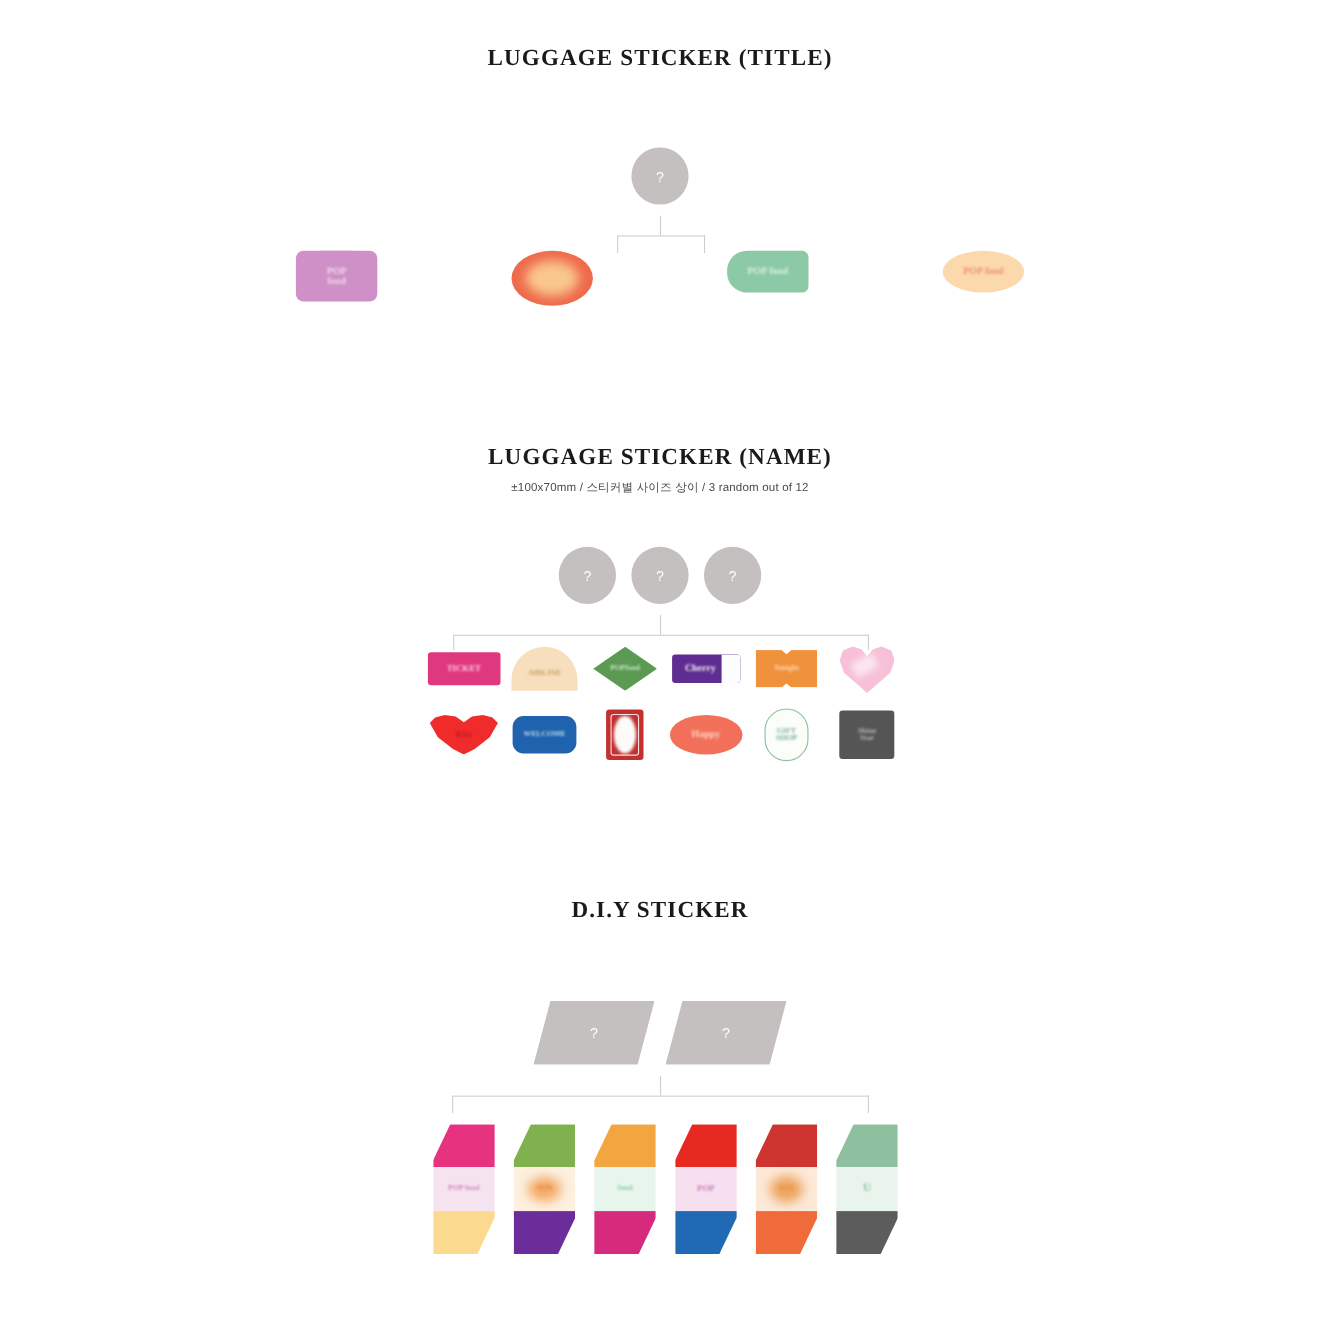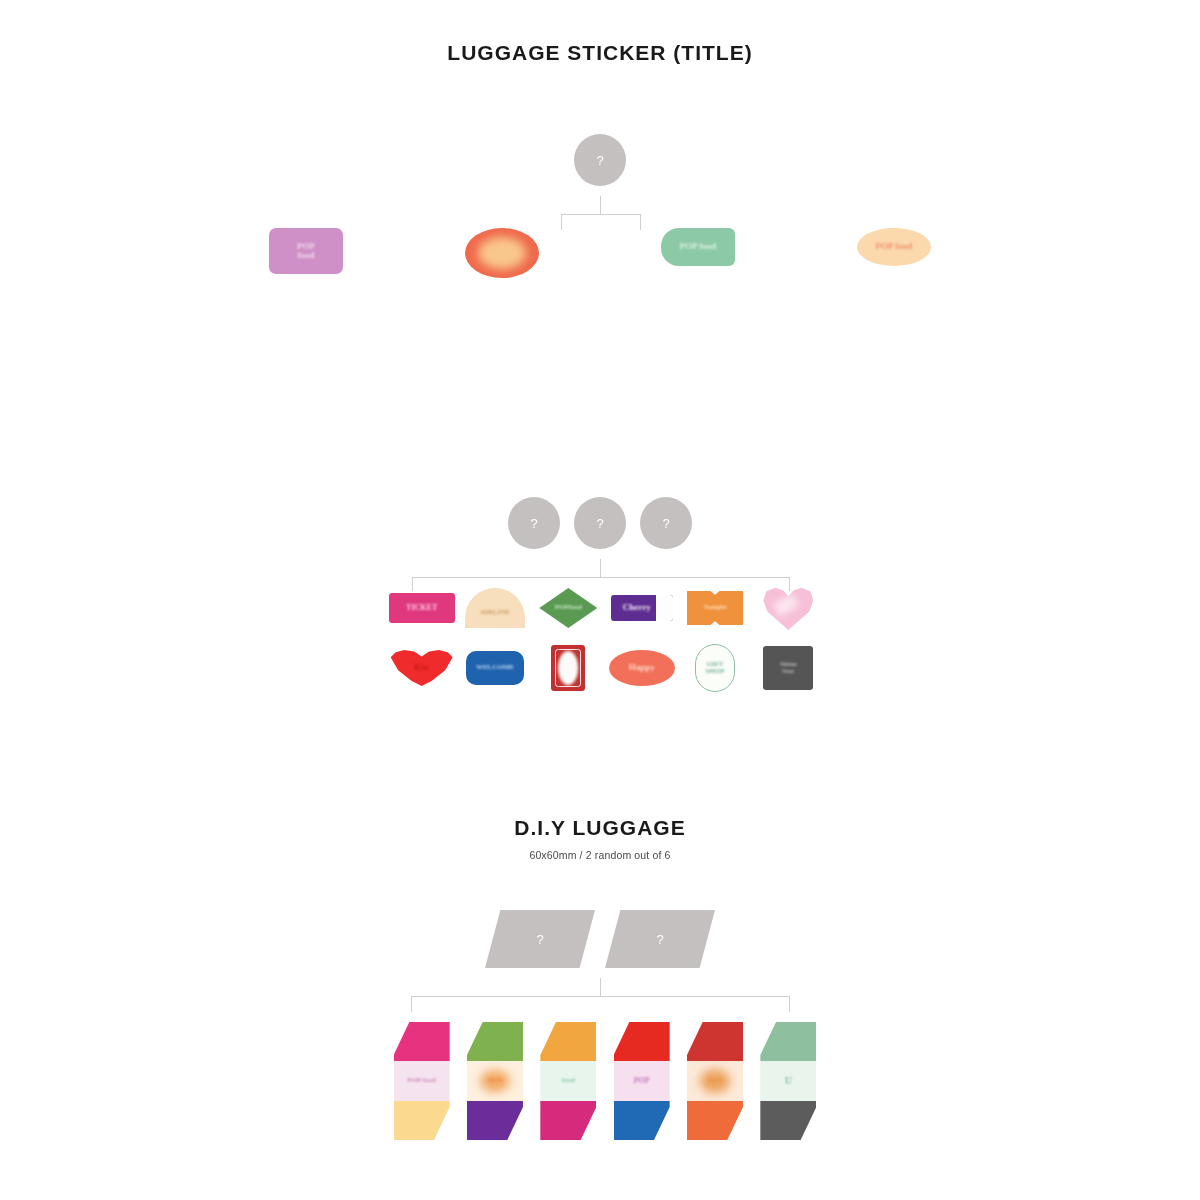--- a/index.html
+++ b/index.html
@@ -9,21 +9,21 @@
     width: 1200px; height: 1200px;
     font-family: "Liberation Sans", sans-serif;
     overflow: hidden;
   }
   .page { position: relative; width: 1200px; height: 1200px; background:#fff; }
 
   
   .section { position: absolute; left: 0; width: 1200px; }
   .sec-title {
     text-align: center;
-    font-family: Liberation Sans, sans-serif;
+    font-family: Liberation Serif, serif;
     font-weight: 700;
     font-size: 21px;
     letter-spacing: 1.0px;
     color: #1a1a1a;
     margin: 0;
     line-height: 1.2;
   }
   .sec-sub {
     text-align: center;
     font-family: "Liberation Sans", sans-serif;
@@ -190,20 +190,24 @@
       </div>
     </div>
 
     <div style="width:180px; display:flex; justify-content:center;">
       <div class="sticker sh-ellipse" style="width:74px;height:38px;background:#fbd9ad;">
         <span class="sk-label" style="font-size:9px;color:#ef8a6a;">POP food</span>
       </div>
     </div>
   </div>
 
+  <div class="section" style="top:403px;">
+    <h2 class="sec-title">LUGGAGE STICKER (NAME)</h2>
+    <p class="sec-sub">±100x70mm / 스티커별 사이즈 상이 / 3 random out of 12</p>
+  </div>
 
   <div class="ph-row" style="position:absolute; top:497px; left:0; width:1200px; gap:14px;">
     <div class="ph-circle" style="width:52px;height:52px;">
       <span>?</span>
     </div>
     <div class="ph-circle" style="width:52px;height:52px;">
       <span>?</span>
     </div>
     <div class="ph-circle" style="width:52px;height:52px;">
       <span>?</span>
@@ -267,22 +271,21 @@
 SHOP</span>
     </div>
 
     <div class="sticker sh-rect" style="width:50px;height:44px;background:#555555;">
       <span class="sk-label" style="font-size:7px;color:#bfbfbf;">Shine
 Star</span>
     </div>
   </div>
 
   <div class="section" style="top:815px;">
-    <h2 class="sec-title">D.I.Y LUGGAGE</h2>
-    <p class="sec-sub">60x60mm / 2 random out of 6</p>
+    <h2 class="sec-title">D.I.Y STICKER</h2>
   </div>
 
   <div class="ph-row" style="position:absolute; top:910px; left:0; width:1200px; gap:10px;">
     <div class="ph-para" style="width:110px;height:58px;">
       <span>?</span>
     </div>
     <div class="ph-para" style="width:110px;height:58px;">
       <span>?</span>
     </div>
   </div>

